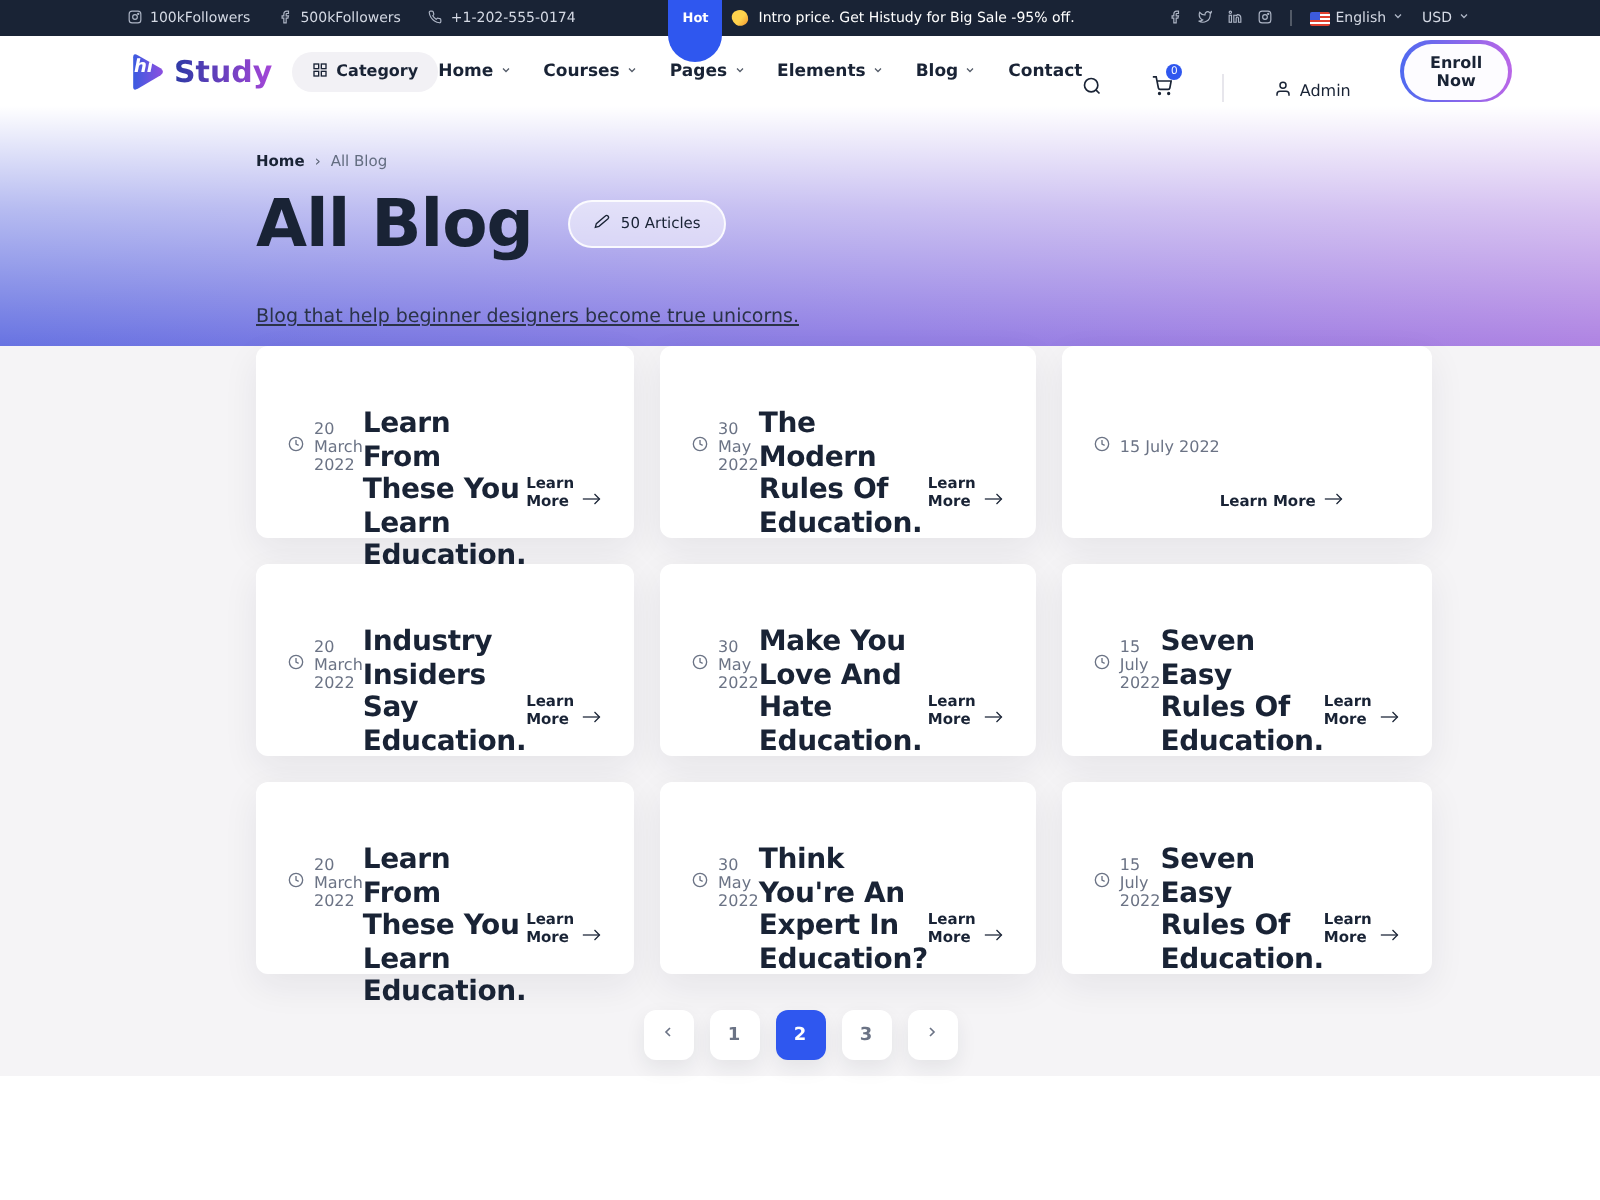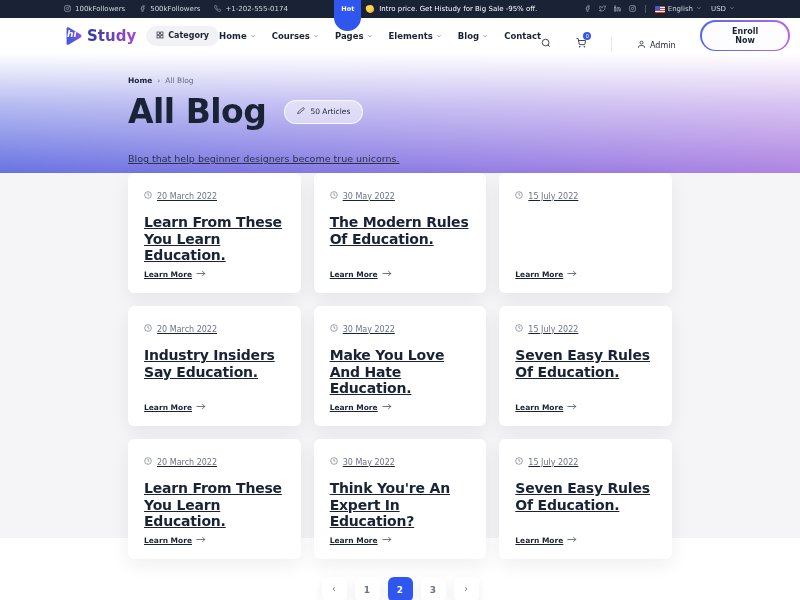--- a/index.html
+++ b/index.html
@@ -52,21 +52,21 @@
     display:flex; align-items:center; }
   .icon-btn svg { width:10px; height:10px; stroke:#192335; }
   .cart-badge { position:absolute; top:-4px; right:-5px; min-width:8px; height:8px;
     background:#2f57ef; color:#fff; font-size:5.5px; border-radius:999px;
     display:flex; align-items:center; justify-content:center; padding:0 1px; }
   .hdr-sep { width:1px; height:14px; background:#e7e6ec; }
   .account { display:flex; align-items:center; gap:4px; font-size:8px; color:#192335; cursor:pointer; }
   .account svg { width:9px; height:9px; stroke:#192335; }
   .enroll-wrap { background:linear-gradient(90deg,#4f6af0,#b966e7); padding:1.5px;
     border-radius:999px; cursor:pointer; }
-  .enroll-btn { background:#fdfcff; border:none; border-radius:999px; padding:5px 30px;
+  .enroll-btn { background:#fdfcff; border:none; border-radius:999px; padding:5px 13px;
     font-size:8px; font-weight:600; color:#192335; cursor:pointer; font-family:inherit; }
 
   
   .hero { height:182px; padding:23px 0 0 128px;
     background:
       linear-gradient(180deg,#ffffff 0%, rgba(255,255,255,.55) 28%, rgba(255,255,255,0) 70%),
       linear-gradient(90deg,#5f6be0 0%, #8a76e2 55%, #aa7ce1 100%); }
   .breadcrumb { display:flex; align-items:center; gap:5px; font-size:7.5px; }
   .bc-home { color:#192335; font-weight:600; cursor:pointer; }
   .bc-sep { color:#5d6678; }
@@ -76,23 +76,23 @@
   .hero-badge { display:flex; align-items:center; gap:5px; background:rgba(255,255,255,.5);
     border:1px solid rgba(255,255,255,.85); border-radius:999px; padding:6px 12px;
     font-size:7.5px; color:#192335; }
   .hero-badge svg { width:8px; height:8px; stroke:#192335; }
   .hero-subtitle { margin-top:22px; font-size:9.5px; color:#2a3347;text-decoration:underline; }
 
   
   .main { height:365px; background:#f5f4f6; }
   .grid { width:544px; margin:-62px auto 0; display:grid;
     grid-template-columns:repeat(3,1fr); gap:13px; }
-  .card { background:#fff; border-radius:6px; height:120px; padding:18px 16px 14px;
-    box-shadow:0 6px 18px rgba(25,35,53,.07); display:flex; flex-direction:column;
-    cursor:pointer;text-decoration:underline; }
+  .card { background:#fff; border-radius:6px; height:96px; padding:18px 16px 14px;
+    box-shadow:0 6px 18px rgba(25,35,53,.07); display:flex; flex-direction:row;
+    cursor:pointer; }
   .card-date { display:flex; align-items:center; gap:5px; font-size:8px; color:#6b7385; }
   .card-date svg { width:8px; height:8px; stroke:#6b7385; flex:none; }
   .card-title { margin-top:13px; font-size:14px; line-height:1.18; font-weight:700;
     color:#192335; letter-spacing:-.2px; }
   .learn-more { margin-top:auto; display:flex; align-items:flex-end; gap:4px;
     font-size:7.5px; font-weight:700; color:#192335; cursor:pointer; }
   .learn-more svg { width:10px; height:7px; stroke:#192335; }
 
   
   .pagination { display:flex; justify-content:center; gap:8px; margin-top:18px; }

